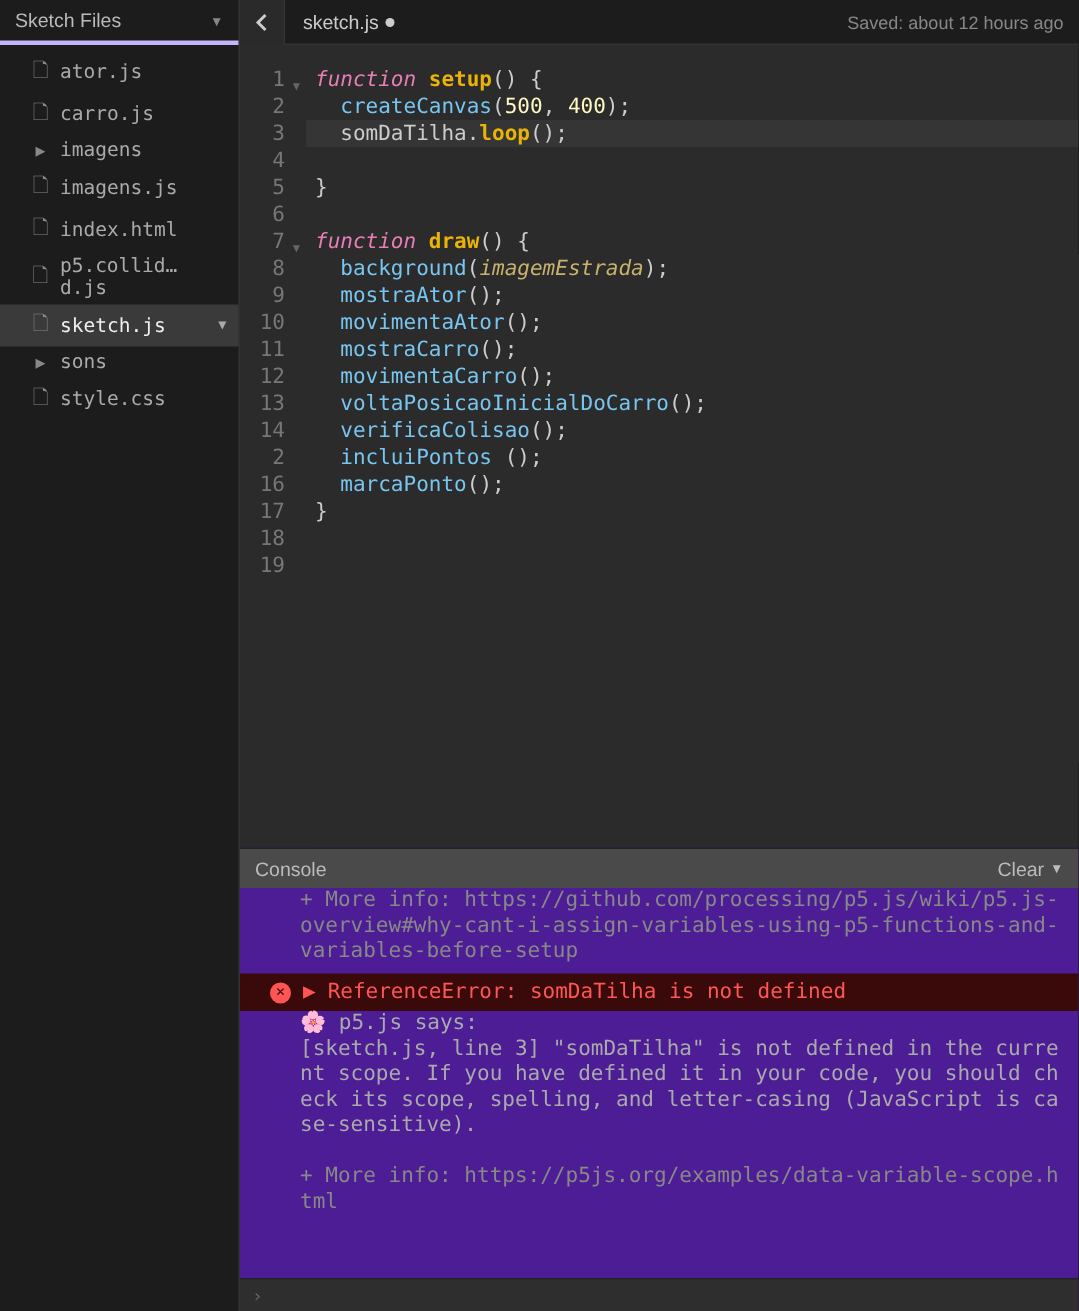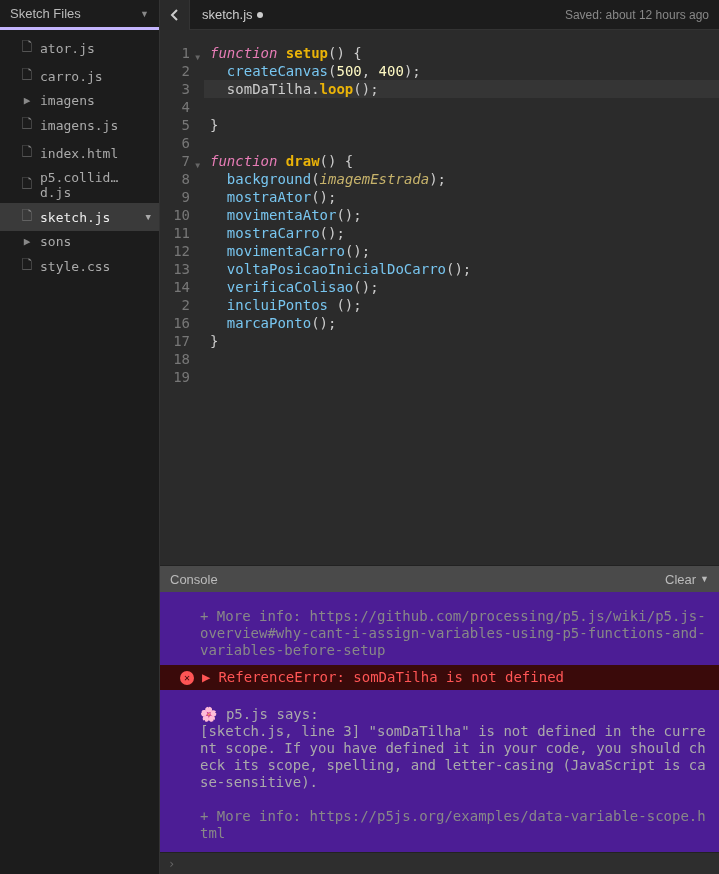--- a/index.html
+++ b/index.html
@@ -172,21 +172,21 @@
 }
 .console-header .clear { display:flex; align-items:center; gap:4px;justify-content:center; }
 .console-body {
   flex: 1;
   overflow: auto;
   font-size: 14px;
   line-height: 17px;
   color: #aaa;
 }
 .console-msg {
-  padding: 16px 10px 6px 40px;
+  padding: 0 10px 6px 40px;
   position: relative;
   word-break: break-all;
 }
 .console-msg .plus { color: #888; }
 .console-msg .link { color: #888; }
 .console-error {
   background: #3a0a0a;
   color: #ff5555;
   padding: 4px 10px 4px 20px;
   display: flex;

